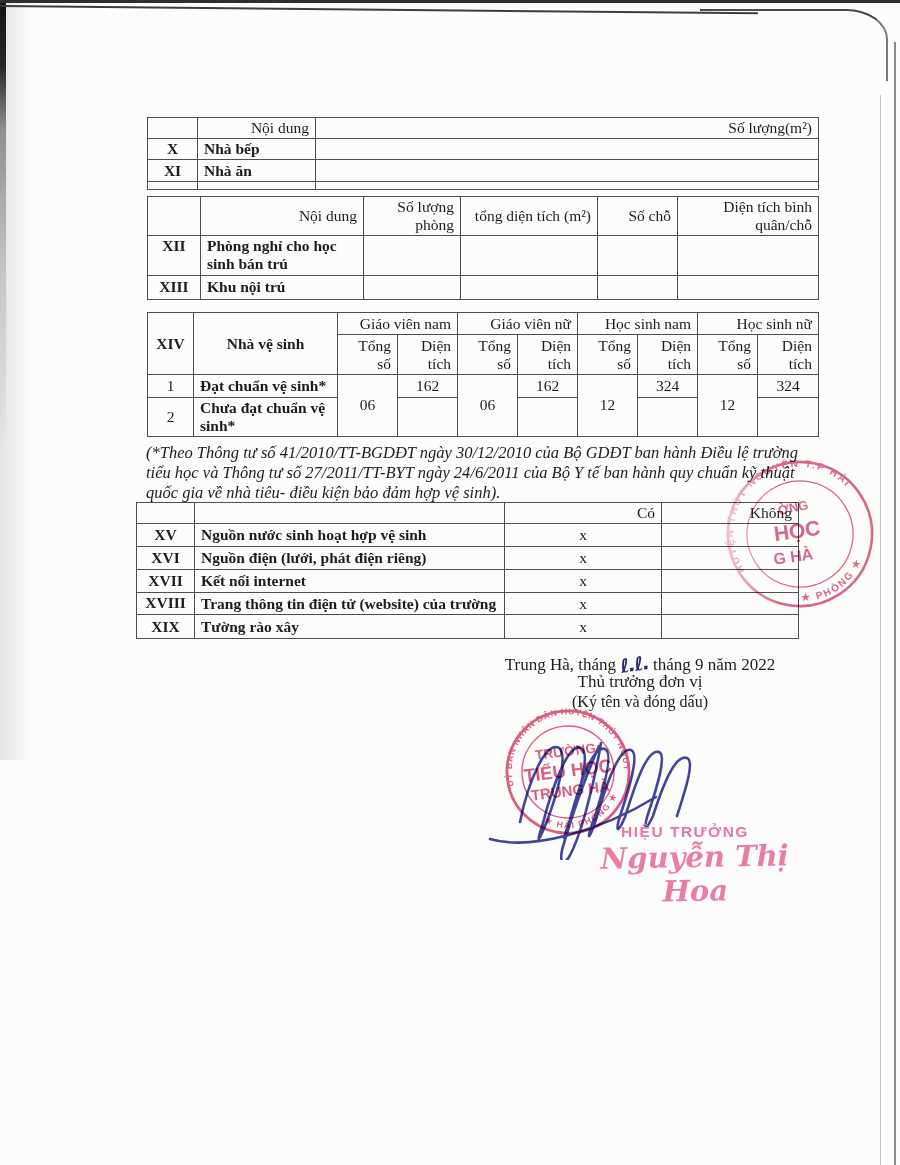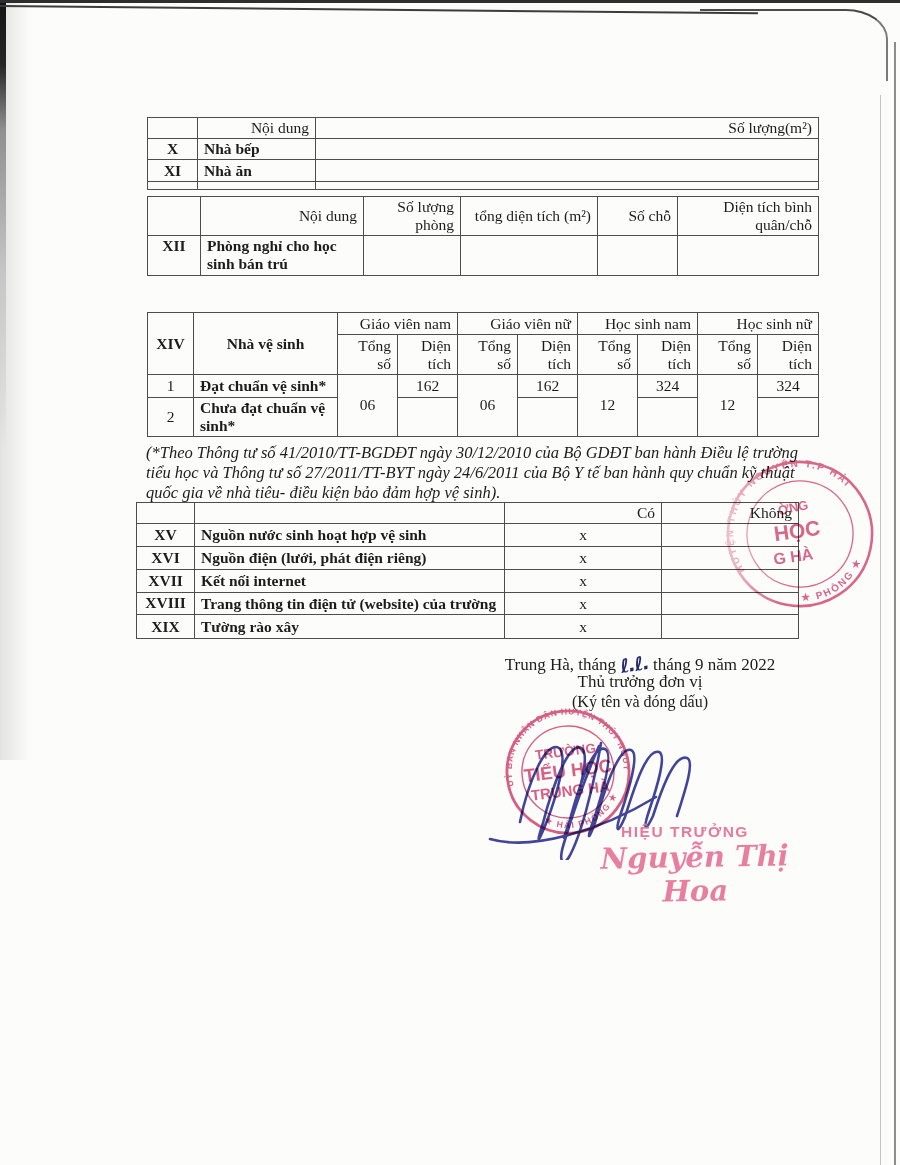--- a/index.html
+++ b/index.html
@@ -102,20 +102,28 @@
       <td class="hdr">Diện tích bình quân/chỗ</td>
     </tr>
     <tr style="height:40px">
       <td class="c b" style="vertical-align:top">XII</td>
       <td class="b">Phòng nghỉ cho học sinh bán trú</td>
       <td></td>
       <td></td>
       <td></td>
       <td></td>
     </tr>
+    <tr style="height:24px">
+      <td class="c b">XIII</td>
+      <td class="b">Khu nội trú</td>
+      <td></td>
+      <td></td>
+      <td></td>
+      <td></td>
+    </tr>
   </tbody>
     </table>
 
   <table class="tbl" style="left:147px;top:312px;width:672px">
     <colgroup>
         <col style="width:46px">
         <col style="width:144px">
       <col style="width:60px">
         <col style="width:60px">
         <col style="width:60px">

